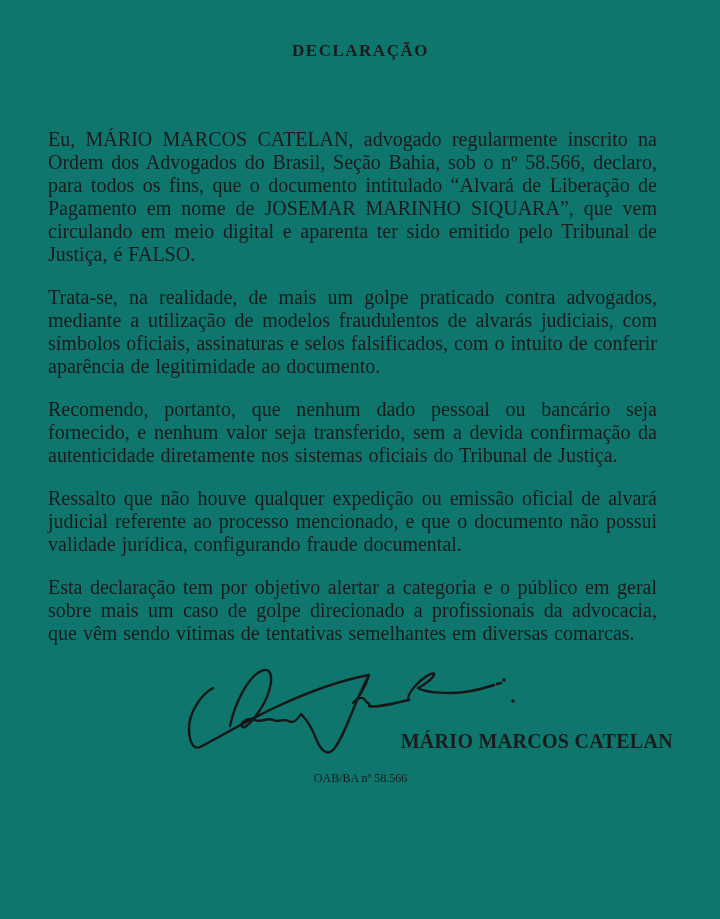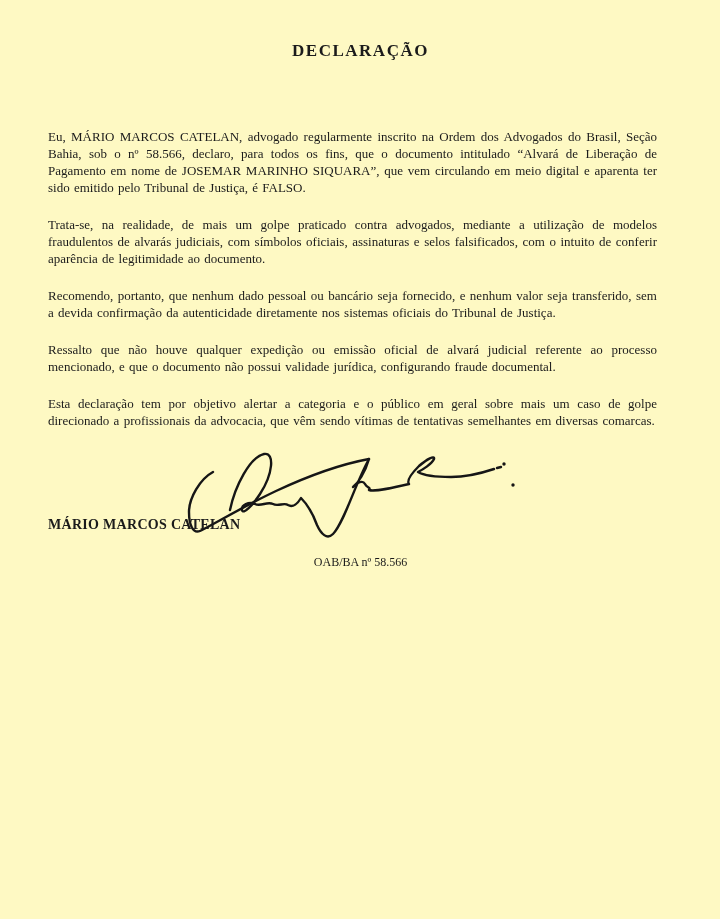--- a/index.html
+++ b/index.html
@@ -1,38 +1,38 @@
 <!DOCTYPE html>
 <html lang="pt"><head>
 <meta charset="utf-8">
 <style>
   html, body { margin: 0; padding: 0; background: #ffffff; }
   .page {
     position: relative;
     width: 720px;
     height: 919px;
     margin: 0 auto;
-    background: #fef9c3;
+    background: #0f766e;
     box-sizing: border-box;
     padding: 40px 47px 0 48px;
     font-family: "Liberation Serif", "DejaVu Serif", serif;
     color: #1b1b1b;
     overflow: hidden;
   }
   .doc-title {
     text-align: center;
     font-weight: bold;
     font-size: 17px;
     line-height: 22px;
     letter-spacing: 1.5px;
     margin: 0;
   }
   .body-text p {
-    font-size: 13px;
-    line-height: 17px;
+    font-size: 20px;
+    line-height: 23px;
     text-align: justify;
     margin: 0 16px 20px 0;
     word-spacing: 1px;
   }
   .body-text p.first { margin-top: 66px; }
   .date-line {
     font-size: 14.8px;
     line-height: 21px;
     margin-top: 42px;
   }
@@ -45,23 +45,23 @@
     left: 132px;
     top: -3px;
     width: 340px;
     height: 100px;
   }
   .sig-name {
     position: absolute;
     top: 67px;
     left: 0;
     right: 0;
-    text-align: left;
+    text-align: right;
     font-weight: bold;
-    font-size: 14px;
+    font-size: 20px;
     line-height: 18px;
     letter-spacing: 0.3px;
   }
   .sig-oab {
     position: absolute;
     top: 104px;
     left: 0;
     right: 0;
     text-align: center;
     font-size: 12px;

